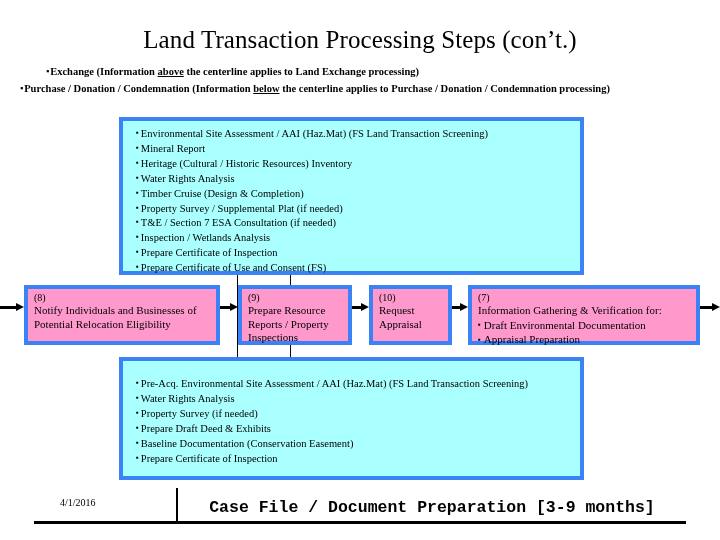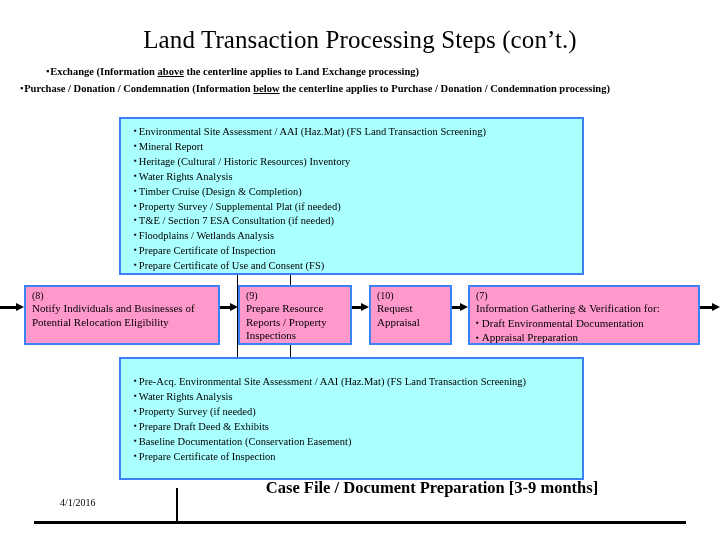--- a/index.html
+++ b/index.html
@@ -49,21 +49,21 @@
     vertical-align: 1px;
     margin-right: 1px;
   }
   .header-bullet u { text-decoration: underline; }
   #hb-1 { left: 46px; top: 65px; }
   #hb-2 { left: 20px; top: 82px; }
 
   
   .box {
     position: absolute;
-    border: 2px solid #3b82f6;
+    border: 4px solid #3b82f6;
     box-sizing: border-box;
   }
   .cyan { background: #aaffff; }
   .pink { background: #ff99cc; }
 
   .list {
     list-style: none;
     margin: 0;
     padding: 0;
   }
@@ -189,26 +189,26 @@
     position: absolute;
     left: 60px;
     top: 497px;
     font-size: 10px;
     font-family: "Liberation Serif", serif;
     white-space: nowrap;
   }
   #footer-caption {
     position: absolute;
     left: 178px;
-    top: 478px;
+    top: 498px;
     width: 508px;
     text-align: center;
     font-size: 16.5px;
     font-weight: bold;
-    font-family: Liberation Serif, serif;
+    font-family: Liberation Mono, monospace;
     white-space: nowrap;
   }
 </style>
 </head>
 <body>
 
 <div id="slide">
 
   <div id="slide-title">Land Transaction Processing Steps (con’t.)</div>
 
@@ -221,21 +221,21 @@
 
   <div class="box cyan" id="cyan-top">
     <ul class="list">
       <li><span class="b">▪</span><span>Environmental Site Assessment / AAI (Haz.Mat) (FS Land Transaction Screening)</span></li>
       <li><span class="b">▪</span><span>Mineral Report</span></li>
       <li><span class="b">▪</span><span>Heritage (Cultural / Historic Resources) Inventory</span></li>
       <li><span class="b">▪</span><span>Water Rights Analysis</span></li>
       <li><span class="b">▪</span><span>Timber Cruise (Design &amp; Completion)</span></li>
       <li><span class="b">▪</span><span>Property Survey / Supplemental Plat (if needed)</span></li>
       <li><span class="b">▪</span><span>T&amp;E / Section 7 ESA Consultation (if needed)</span></li>
-      <li><span class="b">▪</span><span>Floodplains / Wetlands Analysis</span></li>
+      <li><span class="b">▪</span><span>Inspection / Wetlands Analysis</span></li>
       <li><span class="b">▪</span><span>Prepare Certificate of Inspection</span></li>
       <li><span class="b">▪</span><span>Prepare Certificate of Use and Consent (FS)</span></li>
     </ul>
   </div>
 
   <div class="vline vline-left"></div>
   <div class="vline vline-right"></div>
 
   <div class="box pink step" id="step-8">
     <div class="step-num">(8)</div>

